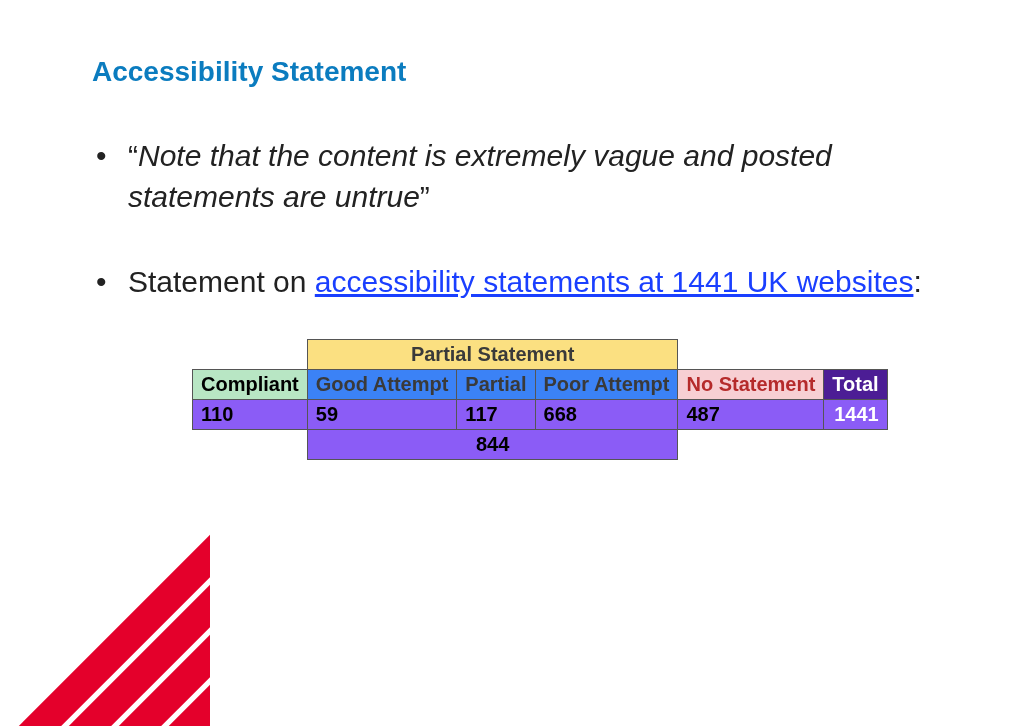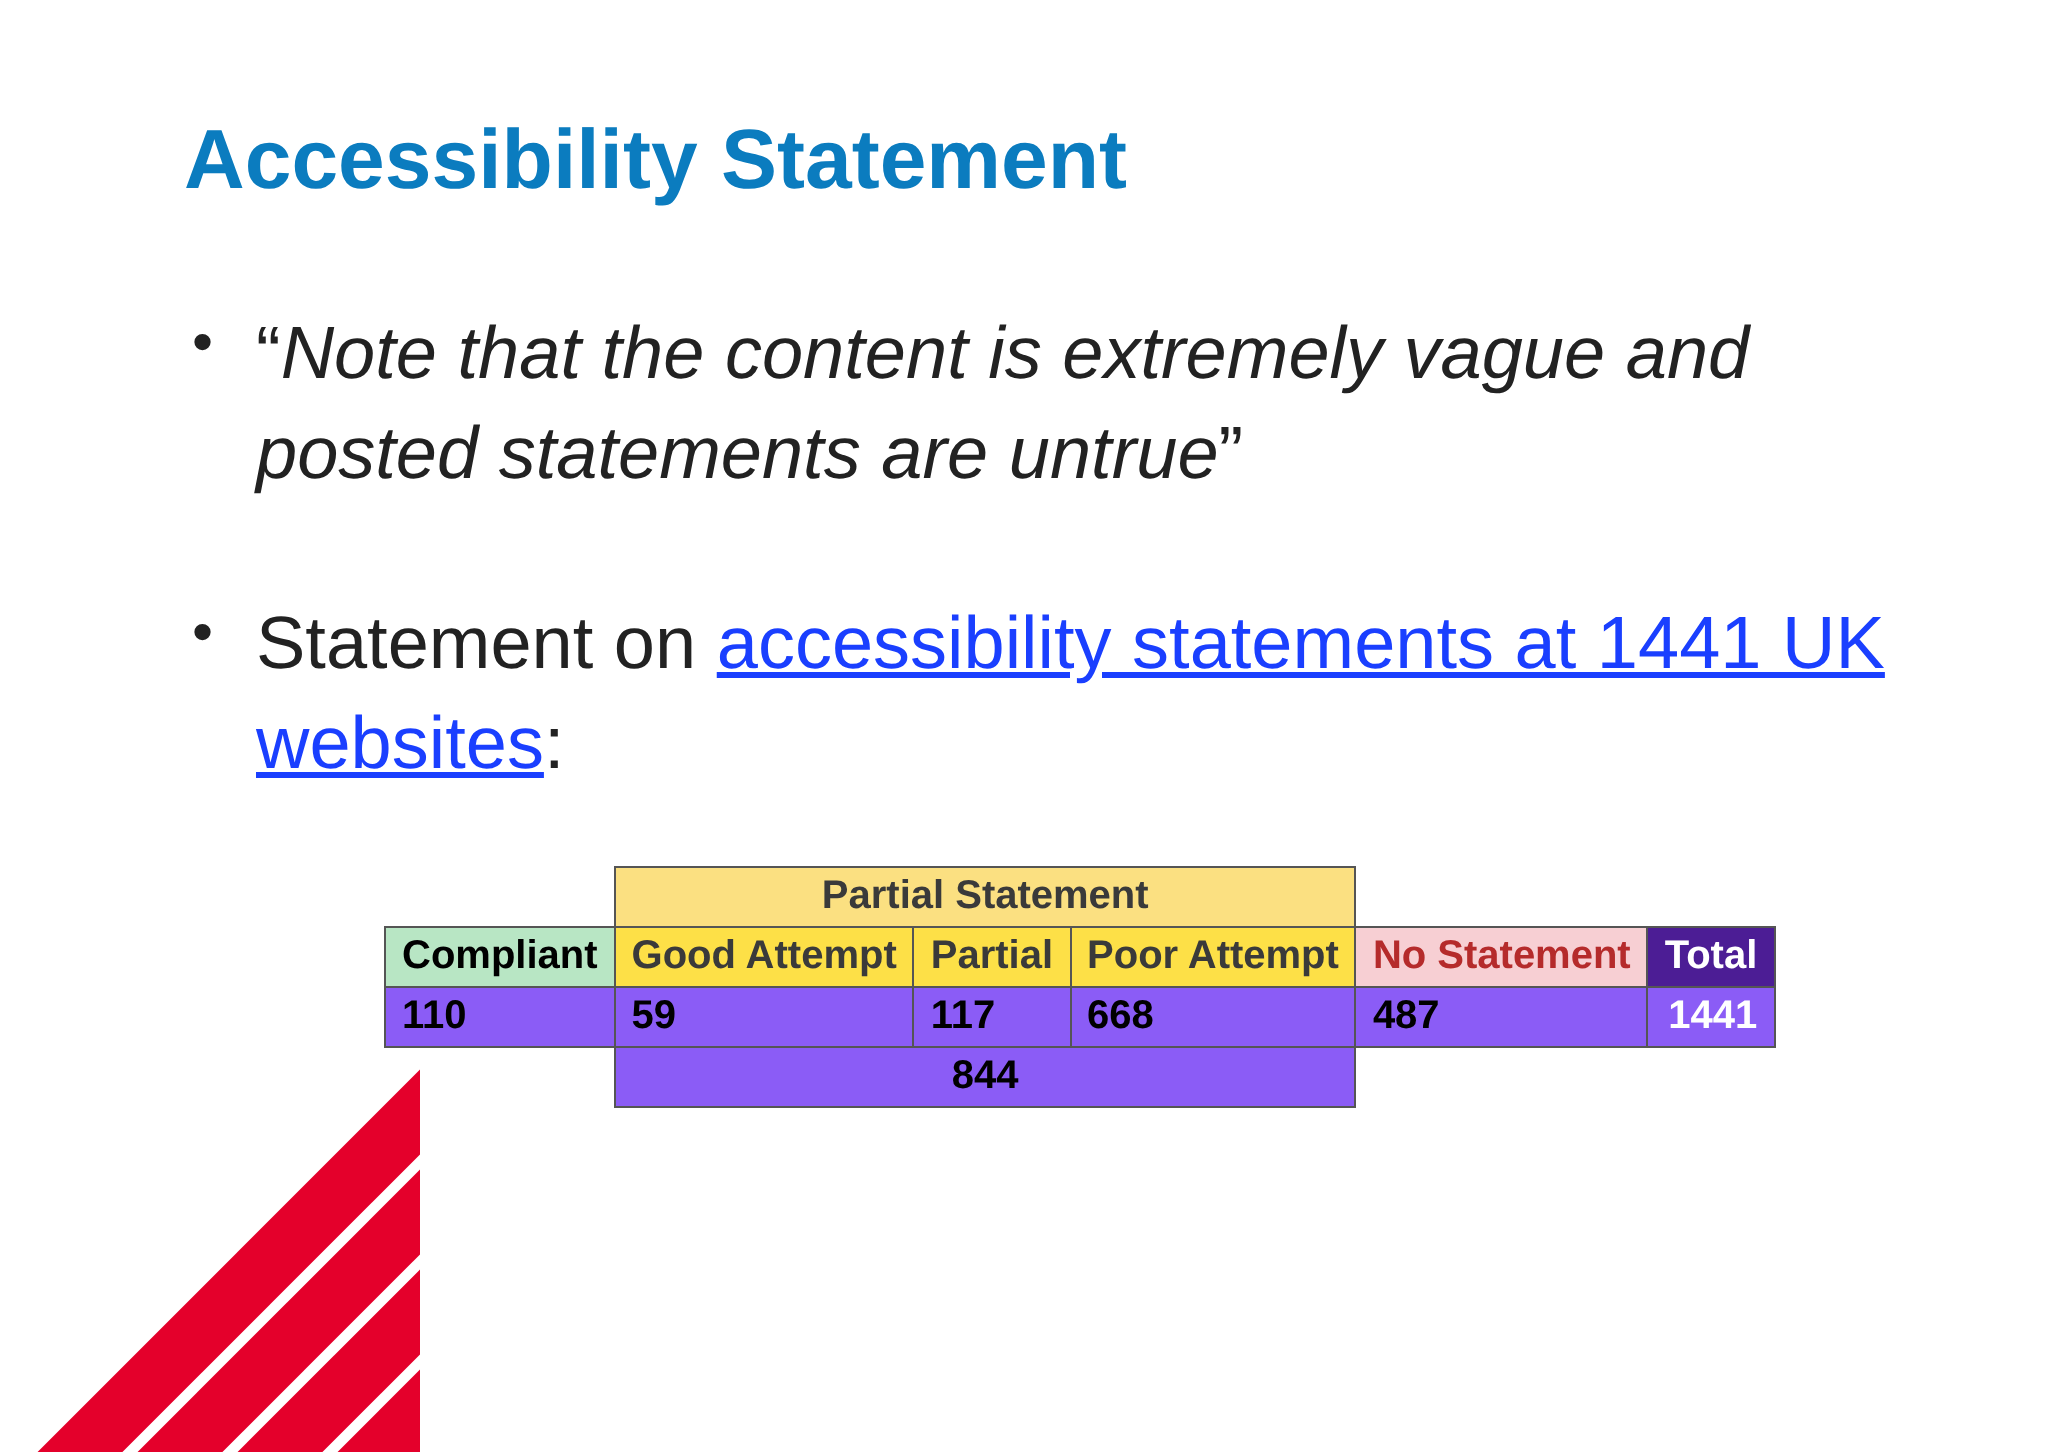--- a/index.html
+++ b/index.html
@@ -9,29 +9,29 @@
       background: #fff;
       font-family: Arial, Helvetica, sans-serif;
       position: relative;
       overflow: hidden;
     }
     .slide {
       padding: 56px 80px 0 92px;
     }
     .title {
       color: #0b7cbf;
-      font-size: 42px;
+      font-size: 28px;
       font-weight: bold;
       margin-bottom: 48px;
     }
     .bullets {
       list-style: none;
     }
     .bullets li {
-      font-size: 37px;
+      font-size: 30px;
       color: #222;
       line-height: 1.35;
       margin-bottom: 36px;
       padding-left: 36px;
       position: relative;
       margin-top: 45px;
     }
     .bullets li::before {
       content: "•";
       position: absolute;
@@ -58,21 +58,21 @@
       padding: 3px 8px;
       text-align: left;
       font-weight: bold;
     }
     .hdr-partial {
       background: #fbe081;
       color: #3a3a3a;
       text-align: center !important;
     }
     .hdr-compliant { background: #b8e6c4; color: #000000; }
-    .hdr-sub { background: #fde047; color: #3a3a3a; }
+    .hdr-sub { background: #3b82f6; color: #3a3a3a; }
     .hdr-nostatement { background: #f7cfd3; color: #b52b2b; }
     .hdr-total { background: #4c1d95; color: #fff; }
     .row-values td { text-align: right; background: #8b5cf6; }
     .row-values td.subtotal-cell { text-align: center; }
     .row-total { background: #a9a9a9; color: #fff; text-align: right !important; }
     .no-border { border: none !important; background: transparent !important; }
     .stripes {
       position: absolute;
       left: -90px;
       bottom: -90px;

